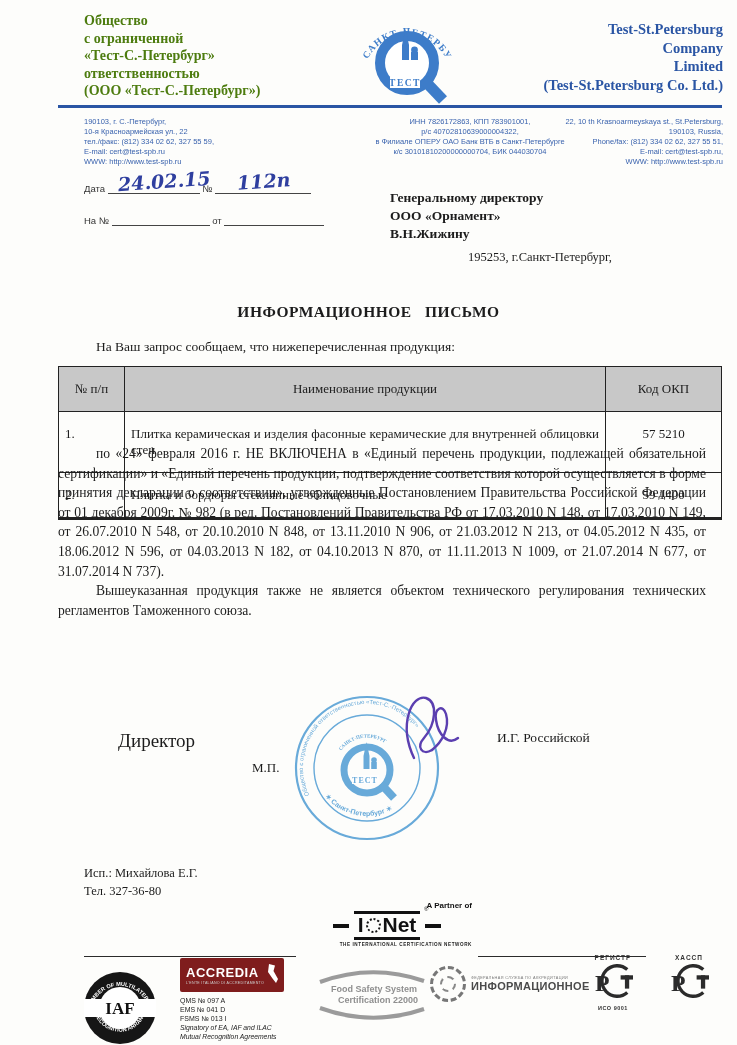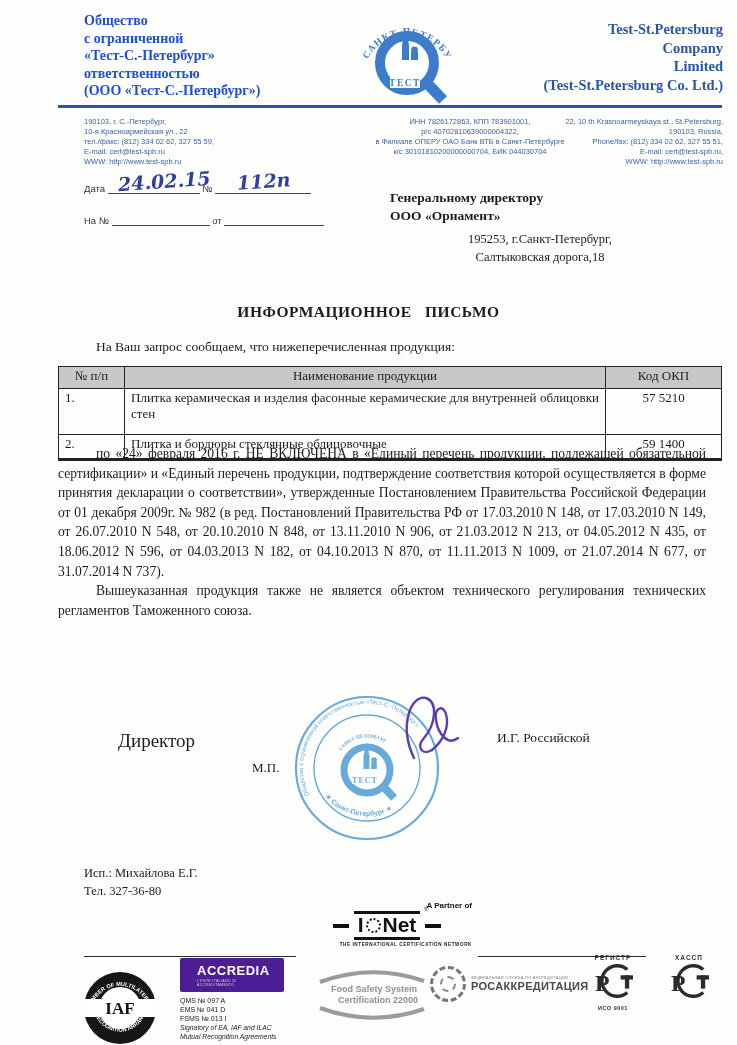--- a/index.html
+++ b/index.html
@@ -7,21 +7,21 @@
   body {
     position:relative;
     background:#fdfdfb;
     font-family:"Liberation Serif", serif;
     color:#1c1c1c;
     overflow:hidden;
   }
   .abs { position:absolute; }
 
   
-  .lh-left { left:84px; top:12px; width:280px; color:#1d4ed8; font-weight:bold; font-size:14px; line-height:17.5px; }
+  .lh-left { left:84px; top:12px; width:280px; color:#4d7c0f; font-weight:bold; font-size:14px; line-height:17.5px; }
   .lh-right { left:470px; top:20px; width:253px; color:#2a55a4; font-weight:bold; font-size:14.5px; line-height:18.5px; text-align:right; }
   .head-rule { left:58px; top:105px; width:664px; border-top:3px solid #2a55a4; }
   .addr { color:#3a63ae; font-size:7.5px; line-height:10px; font-family:"Liberation Sans", sans-serif; }
   .addr-left   { left:84px;  top:117px; width:190px; text-align:left; }
   .addr-center { left:330px; top:117px; width:280px; text-align:center; }
   .addr-right  { left:520px; top:117px; width:203px; text-align:right; }
 
   .logo-top { left:352px; top:3px; width:110px; height:104px; z-index:3; }
 
   
@@ -36,21 +36,21 @@
   .recipient .b { font-weight:bold; font-size:13.5px; line-height:18px; }
   .recipient .n { font-size:12.5px; line-height:17.5px;text-align:center; }
   .recipient .gap { height:6px; }
 
   
   .title { left:0; top:303px; width:737px; text-align:center; font-weight:bold; font-size:15.5px; word-spacing:9px; letter-spacing:.5px; }
   .intro { left:96px; top:339px; font-size:13.5px; }
 
   
   .ptable { left:58px; top:366px; width:664px; border-collapse:collapse; font-size:13px; }
-  .ptable th, .ptable td { border:1.6px solid #222; padding:1px 6px; vertical-align:top;margin-left:17px; }
+  .ptable th, .ptable td { border:1.6px solid #222; padding:14px 6px; vertical-align:top;margin-left:17px; }
   .ptable th { background:#c8c8c8; font-weight:normal; text-align:center; height:22px; }
   .ptable { border-bottom:3px solid #222; }
   .col-num  { width:66px; }
   .col-code { width:116px; }
   .td-num { text-align:left; padding-left:8px; }
   .td-name { text-align:justify; }
   .td-code { text-align:center; }
   .row1 td { height:46px; }
   .row2 td { height:25px; }
 
@@ -79,21 +79,21 @@
   .iqnet .word { border-top:3px solid #111; border-bottom:3px solid #111; padding:0 4px 1px 4px; display:flex; align-items:center; gap:1px; position:relative; }
   .iqnet .ltr { font-size:21px; font-weight:bold; color:#111; letter-spacing:0; line-height:22px; }
   .iq-q { width:15px; height:15px; border:2.6px dotted #111; border-radius:50%; display:inline-block; margin:0 1px; }
   .iqnet .reg { position:absolute; right:-8px; top:-8px; font-size:6px; color:#111; }
   .iqnet .subtitle { font-size:4.6px; letter-spacing:.6px; color:#222; margin-top:2px; font-weight:bold; }
 
   
   .logos { font-family:"Liberation Sans", sans-serif; }
   .iaf { left:82px; top:970px; width:76px; height:76px; }
   .accredia { left:180px; top:958px; width:110px; }
-  .acc-box { background:#4c1d95; border-radius:2px; width:104px; height:34px; display:flex; align-items:center; justify-content:space-between; padding:3px 17px; }
+  .acc-box { background:#7f1d1d; border-radius:2px; width:104px; height:34px; display:flex; align-items:center; justify-content:space-between; padding:3px 6px; }
   .acc-name { color:#fff; font-weight:bold; font-size:13px; letter-spacing:.5px; font-family:"Liberation Sans", sans-serif; }
   .acc-sub { color:#cfcfcf; font-size:3.6px; letter-spacing:.3px; margin-top:1px; }
   .acc-lines { margin-top:4px; font-size:7px; line-height:9px; color:#222; font-family:"Liberation Sans", sans-serif; }
   .acc-lines .it { font-style:italic; font-size:6.8px; }
   .fssc { left:316px; top:966px; width:112px; height:58px; }
   .rosacc { left:430px; top:966px; width:140px; display:flex; align-items:center; gap:5px; }
   .ros-emblem { width:36px; height:36px; border:3px dashed #777; border-radius:50%; display:flex; align-items:center; justify-content:center; flex:0 0 auto; }
   .ros-emblem .in { width:16px; height:16px; border:2px dashed #888; border-radius:50%; }
   .ros-small { font-size:3.8px; color:#777; letter-spacing:.4px; }
   .ros-name { font-size:11px; font-weight:bold; color:#4a4a4a; letter-spacing:.3px; font-family:"Liberation Sans", sans-serif; }
@@ -174,23 +174,23 @@
 <div class="abs ref-line ref-row2">
   <span>На  №</span>
   <span class="wline" style="width:98px;"></span>
   <span>от</span>
   <span class="wline" style="width:100px;"></span>
 </div>
 
 <div class="abs recipient">
   <div class="b">Генеральному директору</div>
   <div class="b">ООО «Орнамент»</div>
+  <div class="b">В.Н.Жижину</div>
   <div class="gap"></div>
   <div class="n">195253, г.Санкт-Петербург,</div>
-  <div class="n">Салтыковская дорога,18</div>
 </div>
 
 <div class="abs title">ИНФОРМАЦИОННОЕ ПИСЬМО</div>
 <div class="abs intro">На Ваш запрос сообщаем, что нижеперечисленная продукция:</div>
 
 <table class="abs ptable">
   <thead>
     <tr>
       <th class="col-num">№ п/п</th>
       <th>Наименование продукции</th>
@@ -321,21 +321,21 @@
   <text x="58" y="26" text-anchor="middle" font-size="9" font-weight="bold" fill="#8f8f8f" font-family="Liberation Sans, sans-serif">Food Safety System</text>
   <text x="62" y="37" text-anchor="middle" font-size="9" font-weight="bold" fill="#8f8f8f" font-family="Liberation Sans, sans-serif">Certification 22000</text>
 </svg>
 
 <div class="abs rosacc logos">
   <div class="ros-emblem">
       <div class="in"></div>
     </div>
   <div>
     <div class="ros-small">ФЕДЕРАЛЬНАЯ СЛУЖБА ПО АККРЕДИТАЦИИ</div>
-    <div class="ros-name">РОСАККРЕДИТАЦИЯ</div>
+    <div class="ros-name">ИНФОРМАЦИОННОЕ</div>
   </div>
 </div>
 
 <div class="abs rst rst-registr logos">
   <div class="top">РЕГИСТР</div>
   <svg width="48" height="40" viewBox="0 0 50 42">
     <path d="M 40 9 A 16 16 0 1 0 40 33" stroke="#2b2b2b" stroke-width="3.5" fill="none"></path>
     <text x="6" y="32" font-size="25" font-weight="bold" fill="#2b2b2b" font-family="Liberation Serif, serif">Р</text>
     <rect x="33" y="15" width="13" height="4.5" fill="#2b2b2b"></rect>
     <rect x="37.5" y="15" width="4.5" height="14" fill="#2b2b2b"></rect>

